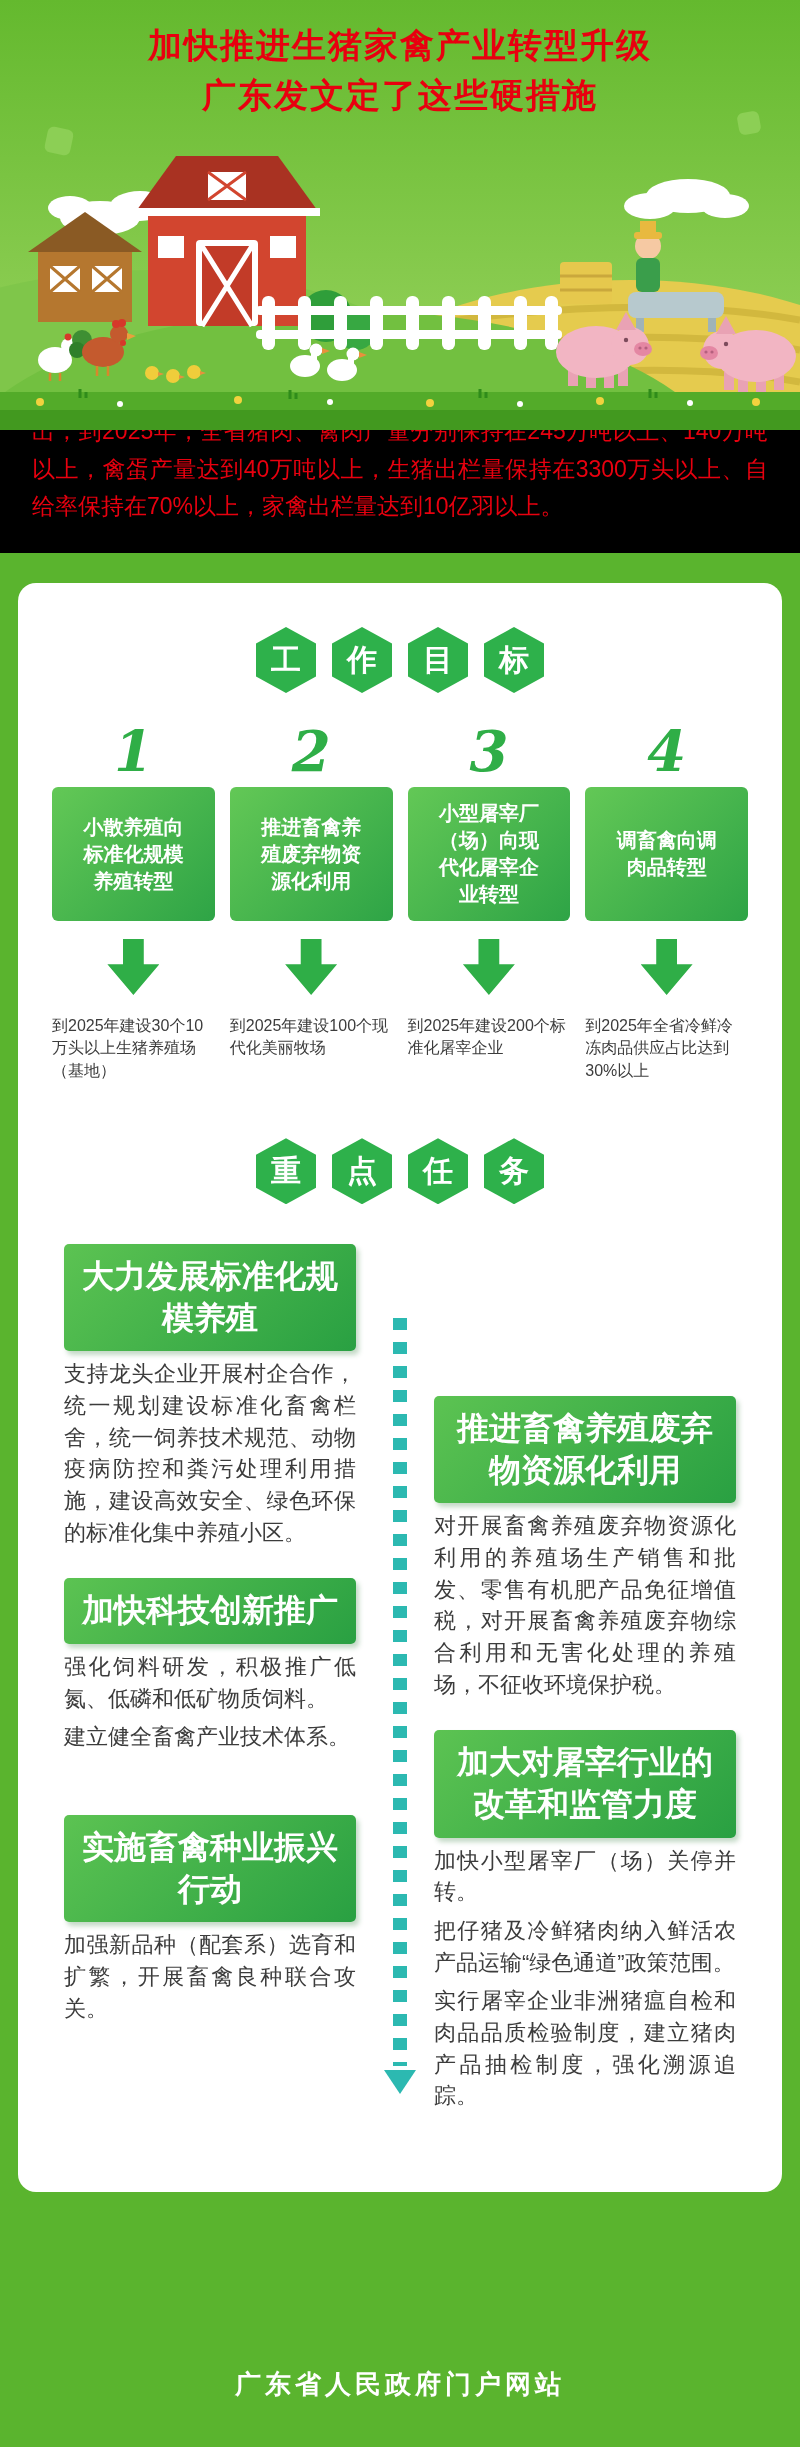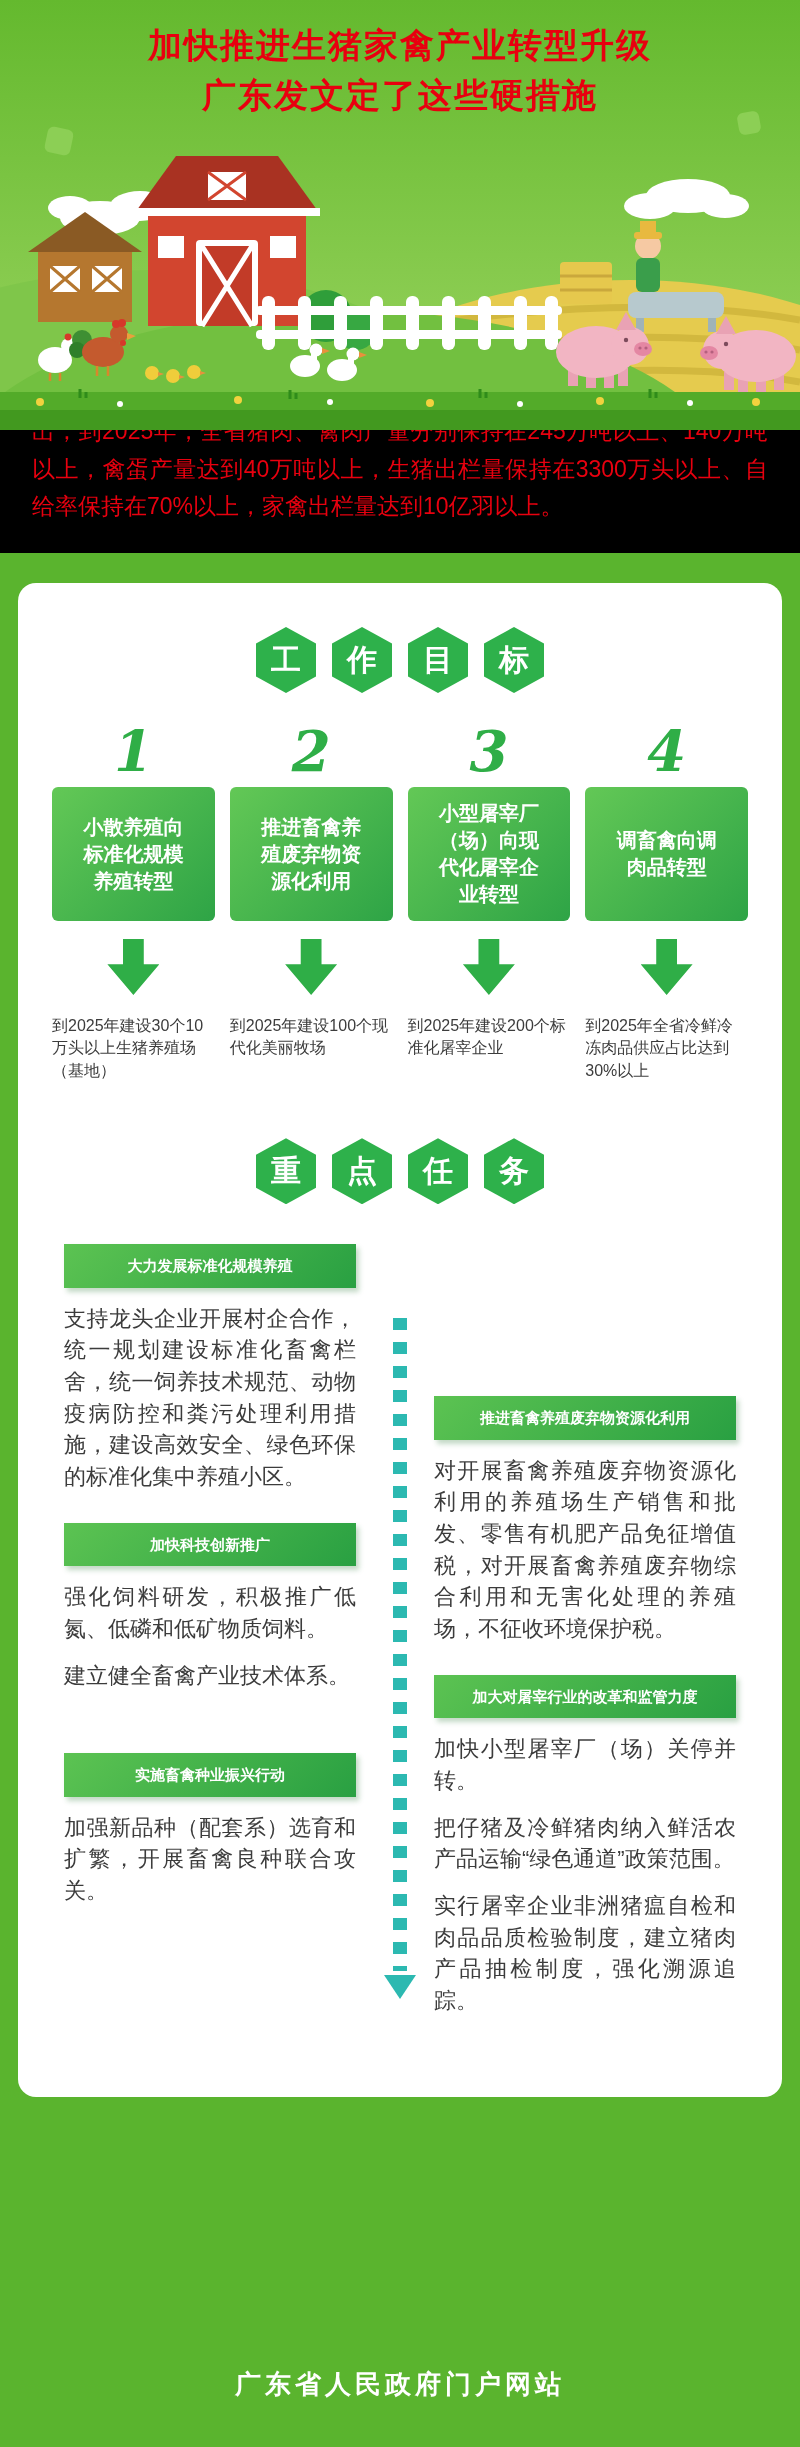--- a/index.html
+++ b/index.html
@@ -38,24 +38,24 @@
                 clip-path:polygon(30% 0,70% 0,70% 45%,100% 45%,50% 100%,0 45%,30% 45%); }
   .goal-desc { width:100%; color:#3c3c3c; font-size:16px; line-height:1.4; }
 
   
   .tasks { position:relative; margin-top:30px; padding:10px 16px 50px; }
   .tasks-cols { display:flex; justify-content:space-between; }
   .col-left { width:292px; }
   .col-right { width:302px; padding-top:152px; }
   .task-block + .task-block { margin-top:30px; }
   .col-left .task-block:nth-child(3) { margin-top:62px; }
-  .task-header { background:linear-gradient(135deg,#5cc352,#29a042); border-radius:0; color:#fff;
-                 font-size:15px; font-weight:bold; text-align:center; line-height:1.3; padding:12px 10px;
+  .task-header { background:linear-gradient(135deg,#5cc352,#29a042); border-radius:5px; color:#fff;
+                 font-size:32px; font-weight:bold; text-align:center; line-height:1.3; padding:12px 10px;
                  box-shadow:3px 4px 5px rgba(40,120,50,.28); }
-  .task-text { color:#3c3c3c; font-size:22px; line-height:1.44; margin-top:15px; text-align:justify; }
+  .task-text { color:#3c3c3c; font-size:22px; line-height:1.44; margin-top:7px; text-align:justify; }
   .spine { position:absolute; left:calc(50% - 7px); top:84px; bottom:96px; width:14px;
            background:repeating-linear-gradient(to bottom,#2cb9b1 0 12px,transparent 12px 24px); }
   .spine::after { content:""; position:absolute; left:-9px; top:100%; margin-top:4px;
                   border-left:16px solid transparent; border-right:16px solid transparent;
                   border-top:24px solid #2cb9b1; }
 
   
   .footer { position:absolute; left:0; bottom:0; width:100%; height:80px; background:#5ab42e;
             display:flex; justify-content:center; }
   .footer-text { color:#ffffff; font-size:26px; font-weight:bold; letter-spacing:4px; }

